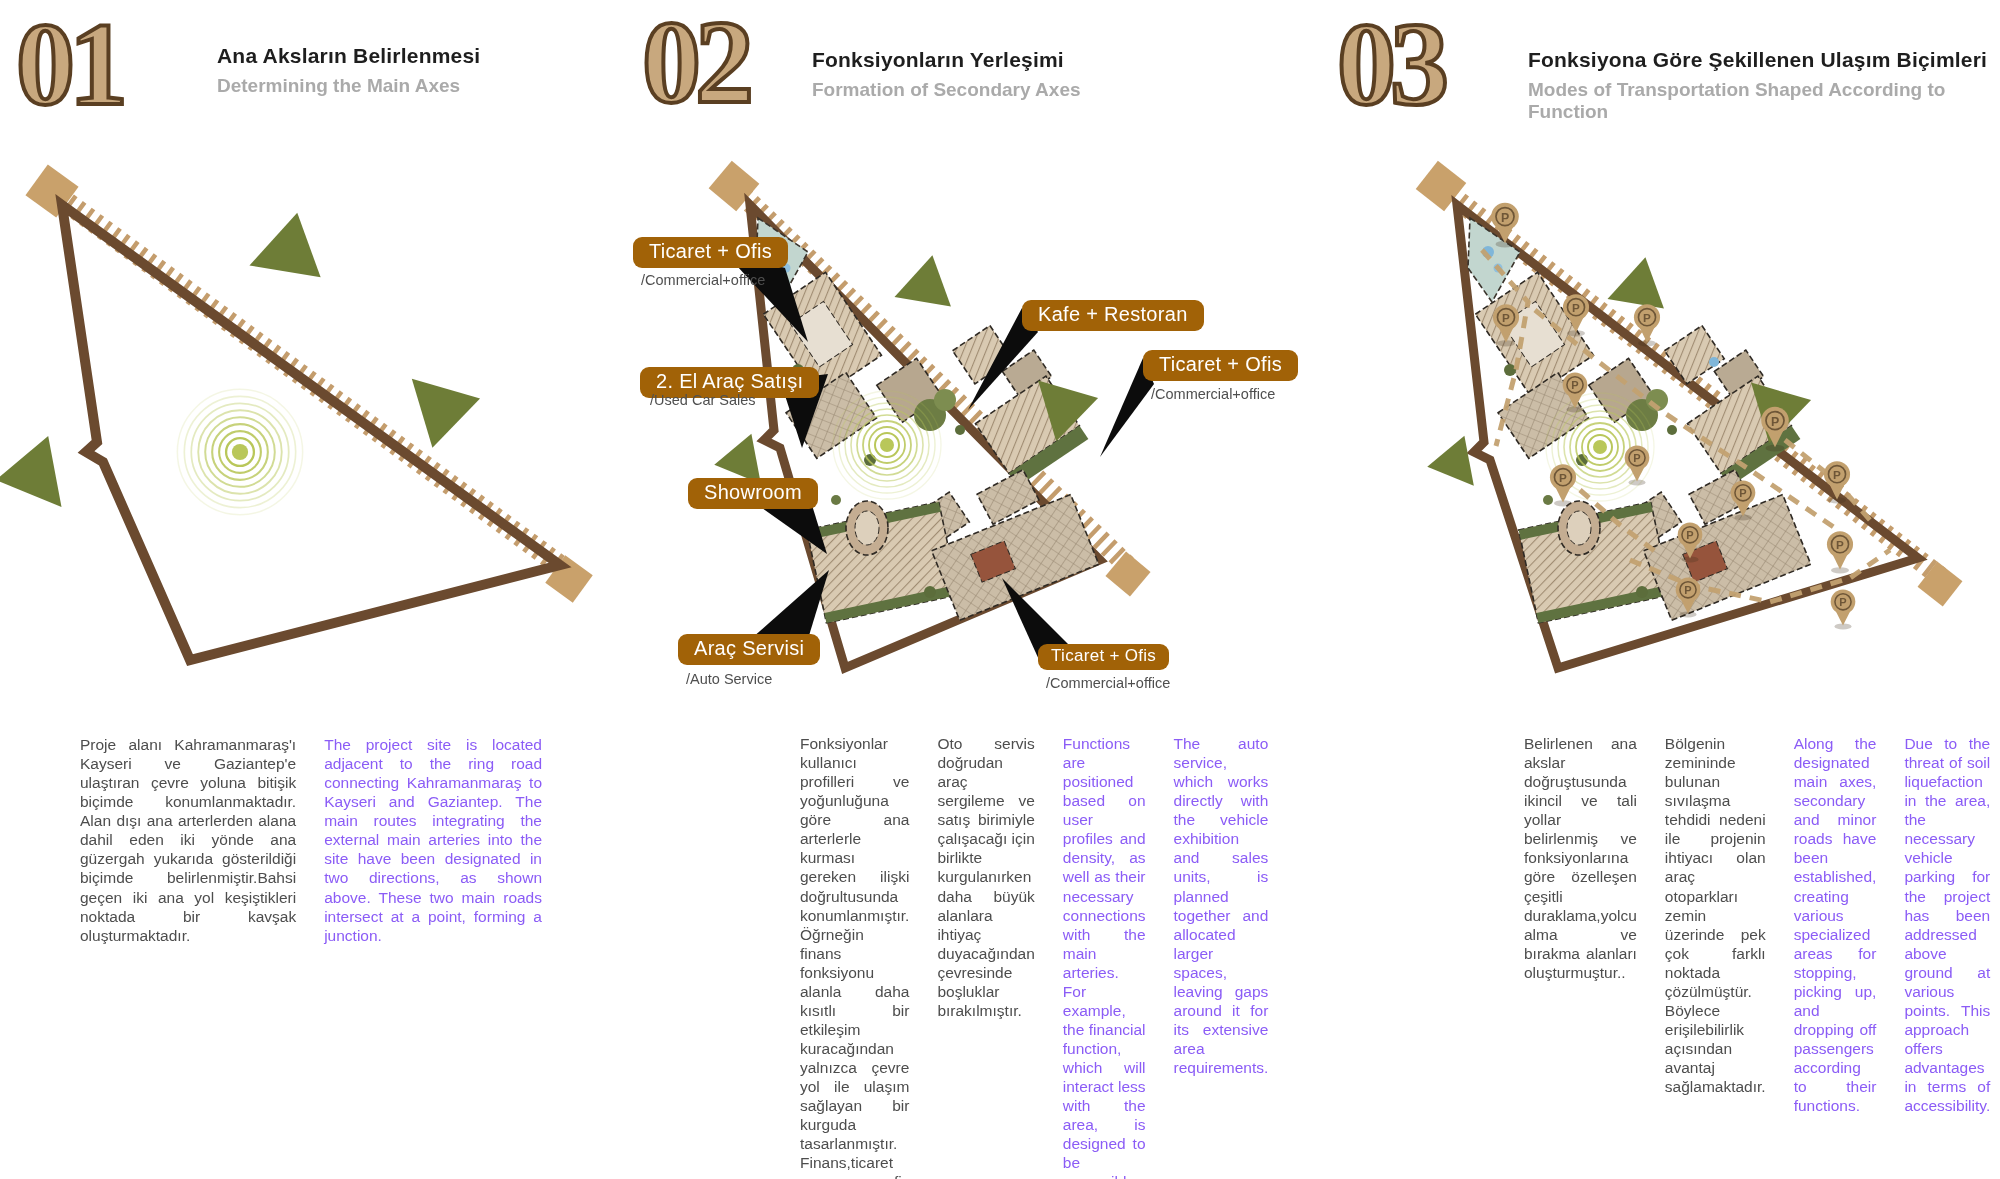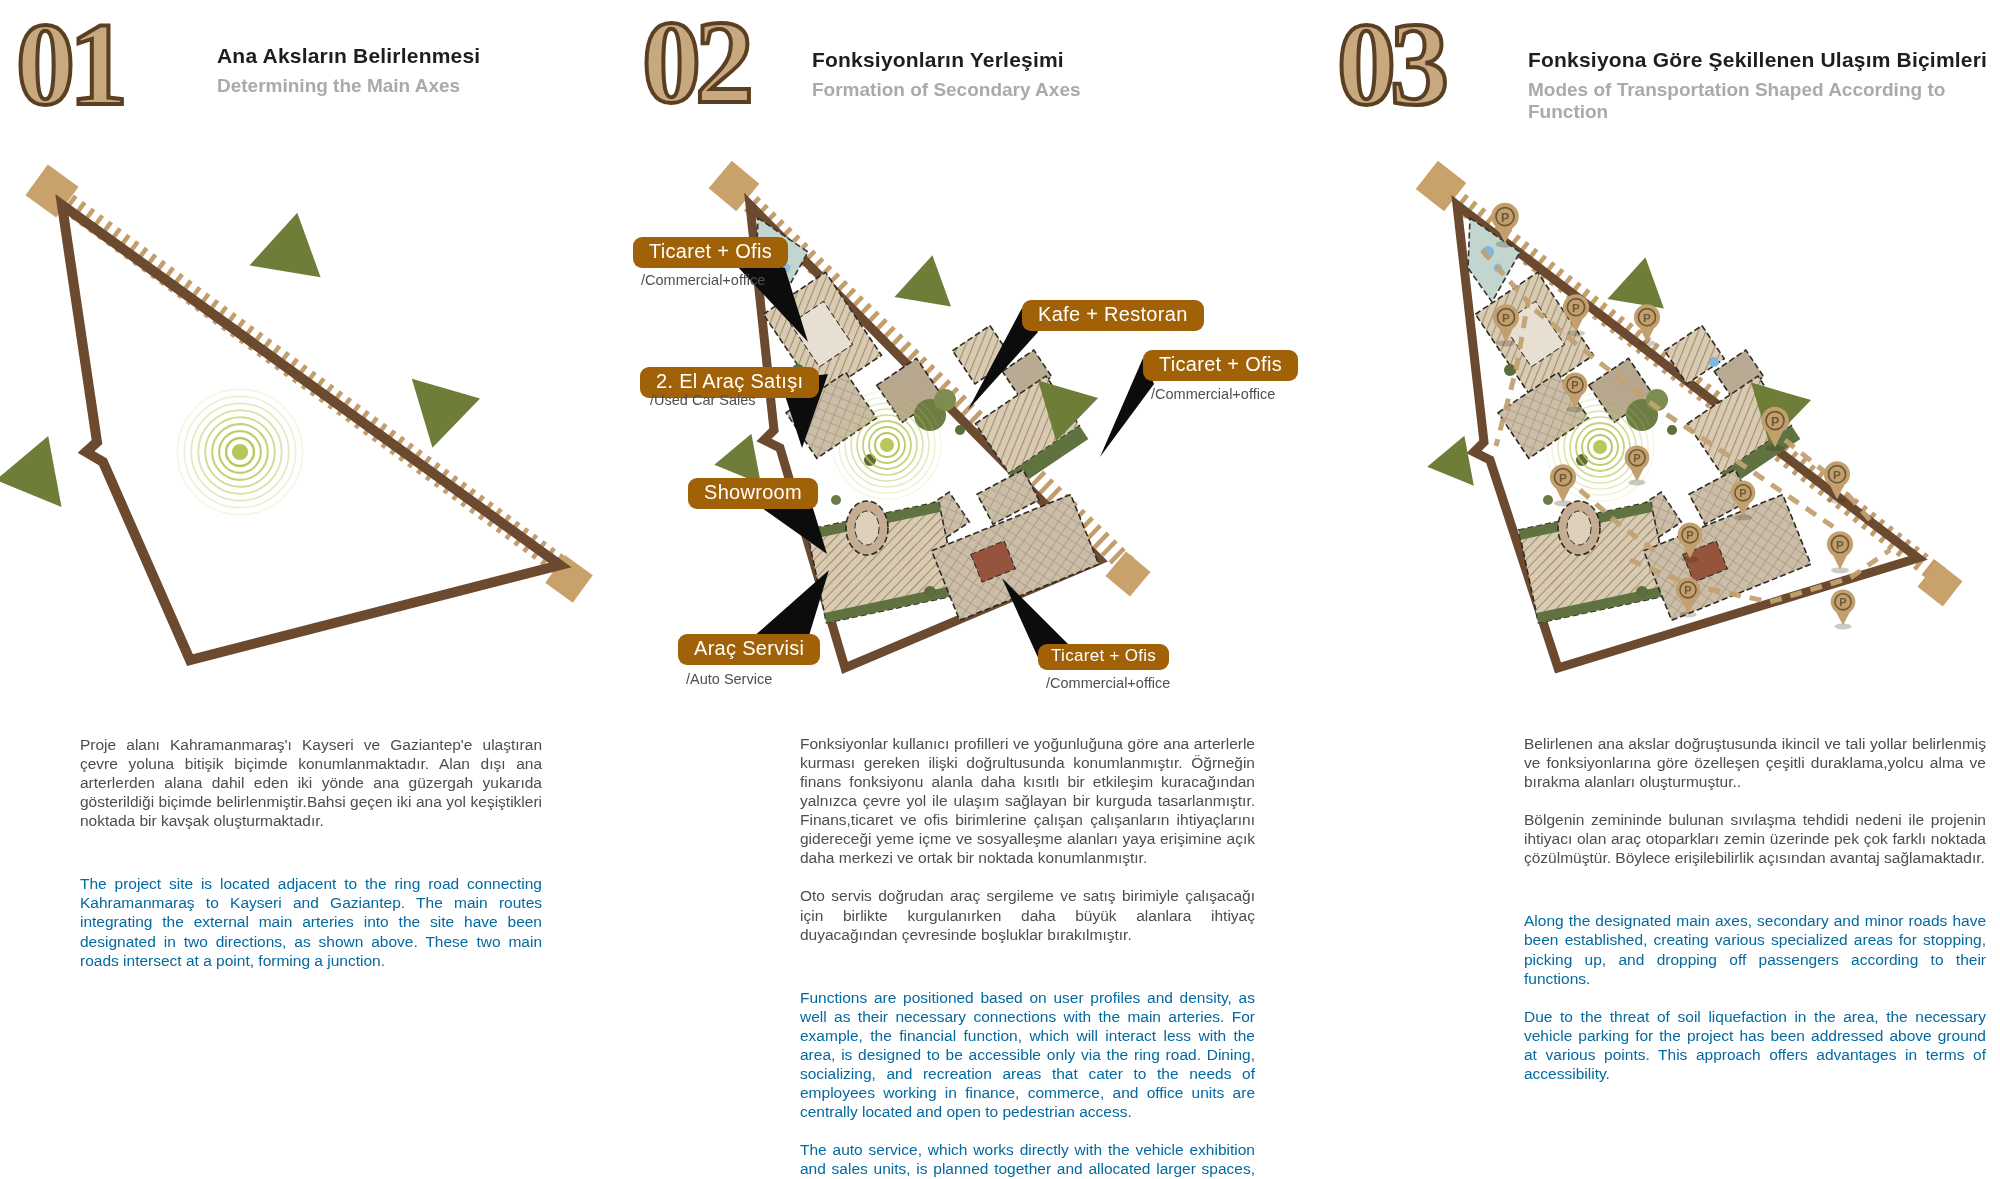--- a/index.html
+++ b/index.html
@@ -9,24 +9,24 @@
   
   .bignum{
     font-family:"Liberation Serif","DejaVu Serif",serif;
     font-weight:700;font-size:118px;line-height:1;
     color:#c8a87e;-webkit-text-stroke:4px #5a3f22;
     letter-spacing:-6px;user-select:none;
   }
   .head-title{font-size:21px;font-weight:700;color:#1e1e1e;letter-spacing:.2px;}
   .head-sub{font-size:19px;font-weight:700;color:#aaaaaa;margin-top:7px;}
   
-  .textcol{display:flex;flex-direction:column;}
+  .textcol{display:flex;gap:28px;}
   .para{font-size:15.5px;line-height:1.23;text-align:justify;margin:0 0 19px 0;}
   .tr{color:#4d4d4d;}
-  .en{color:#0369a1;}
+  .en{color:#8b5cf6;}
   .gap-big{margin-bottom:44px;}
   
   .callout{
     position:absolute;background:#a16207;color:#ffffff;
     border-radius:9px;padding:3px 16px 5px;font-size:20px;
     white-space:nowrap;letter-spacing:.3px;
   }
   .callout.small{font-size:17px;padding:2px 13px 4px;}
   .c-sub{position:absolute;font-size:14.5px;color:#4f4f4f;white-space:nowrap;}
   svg{display:block;}

